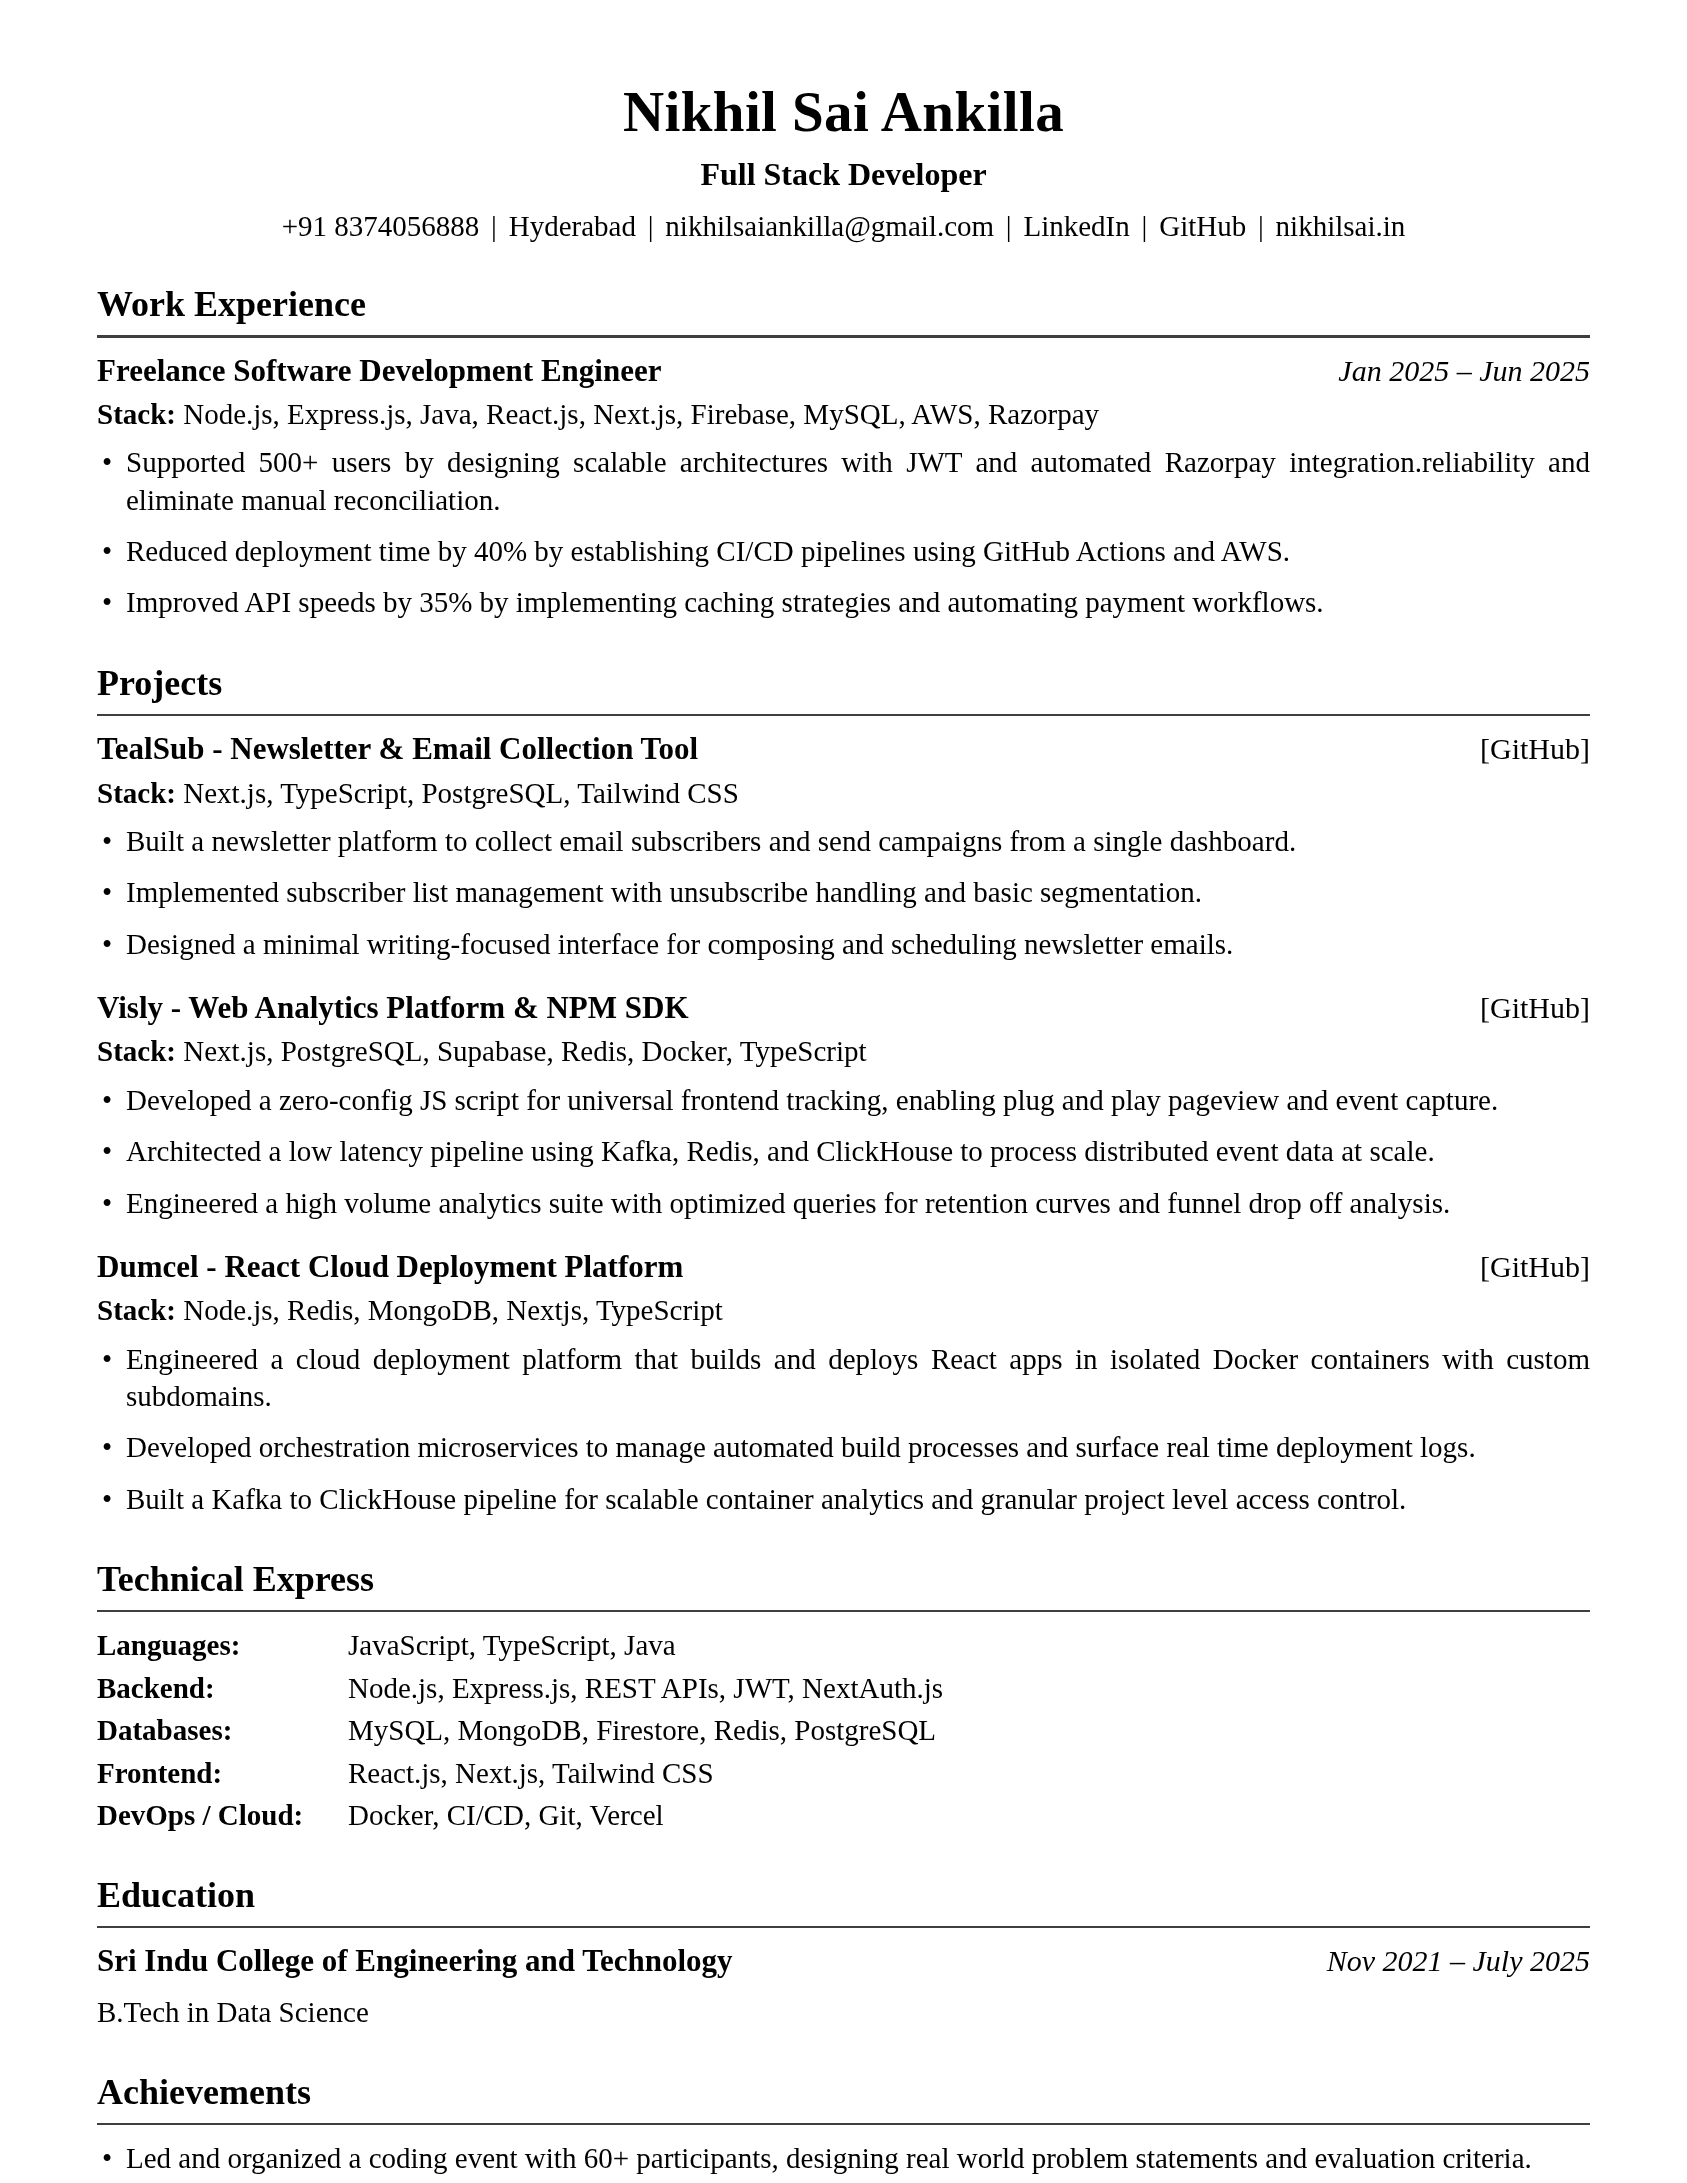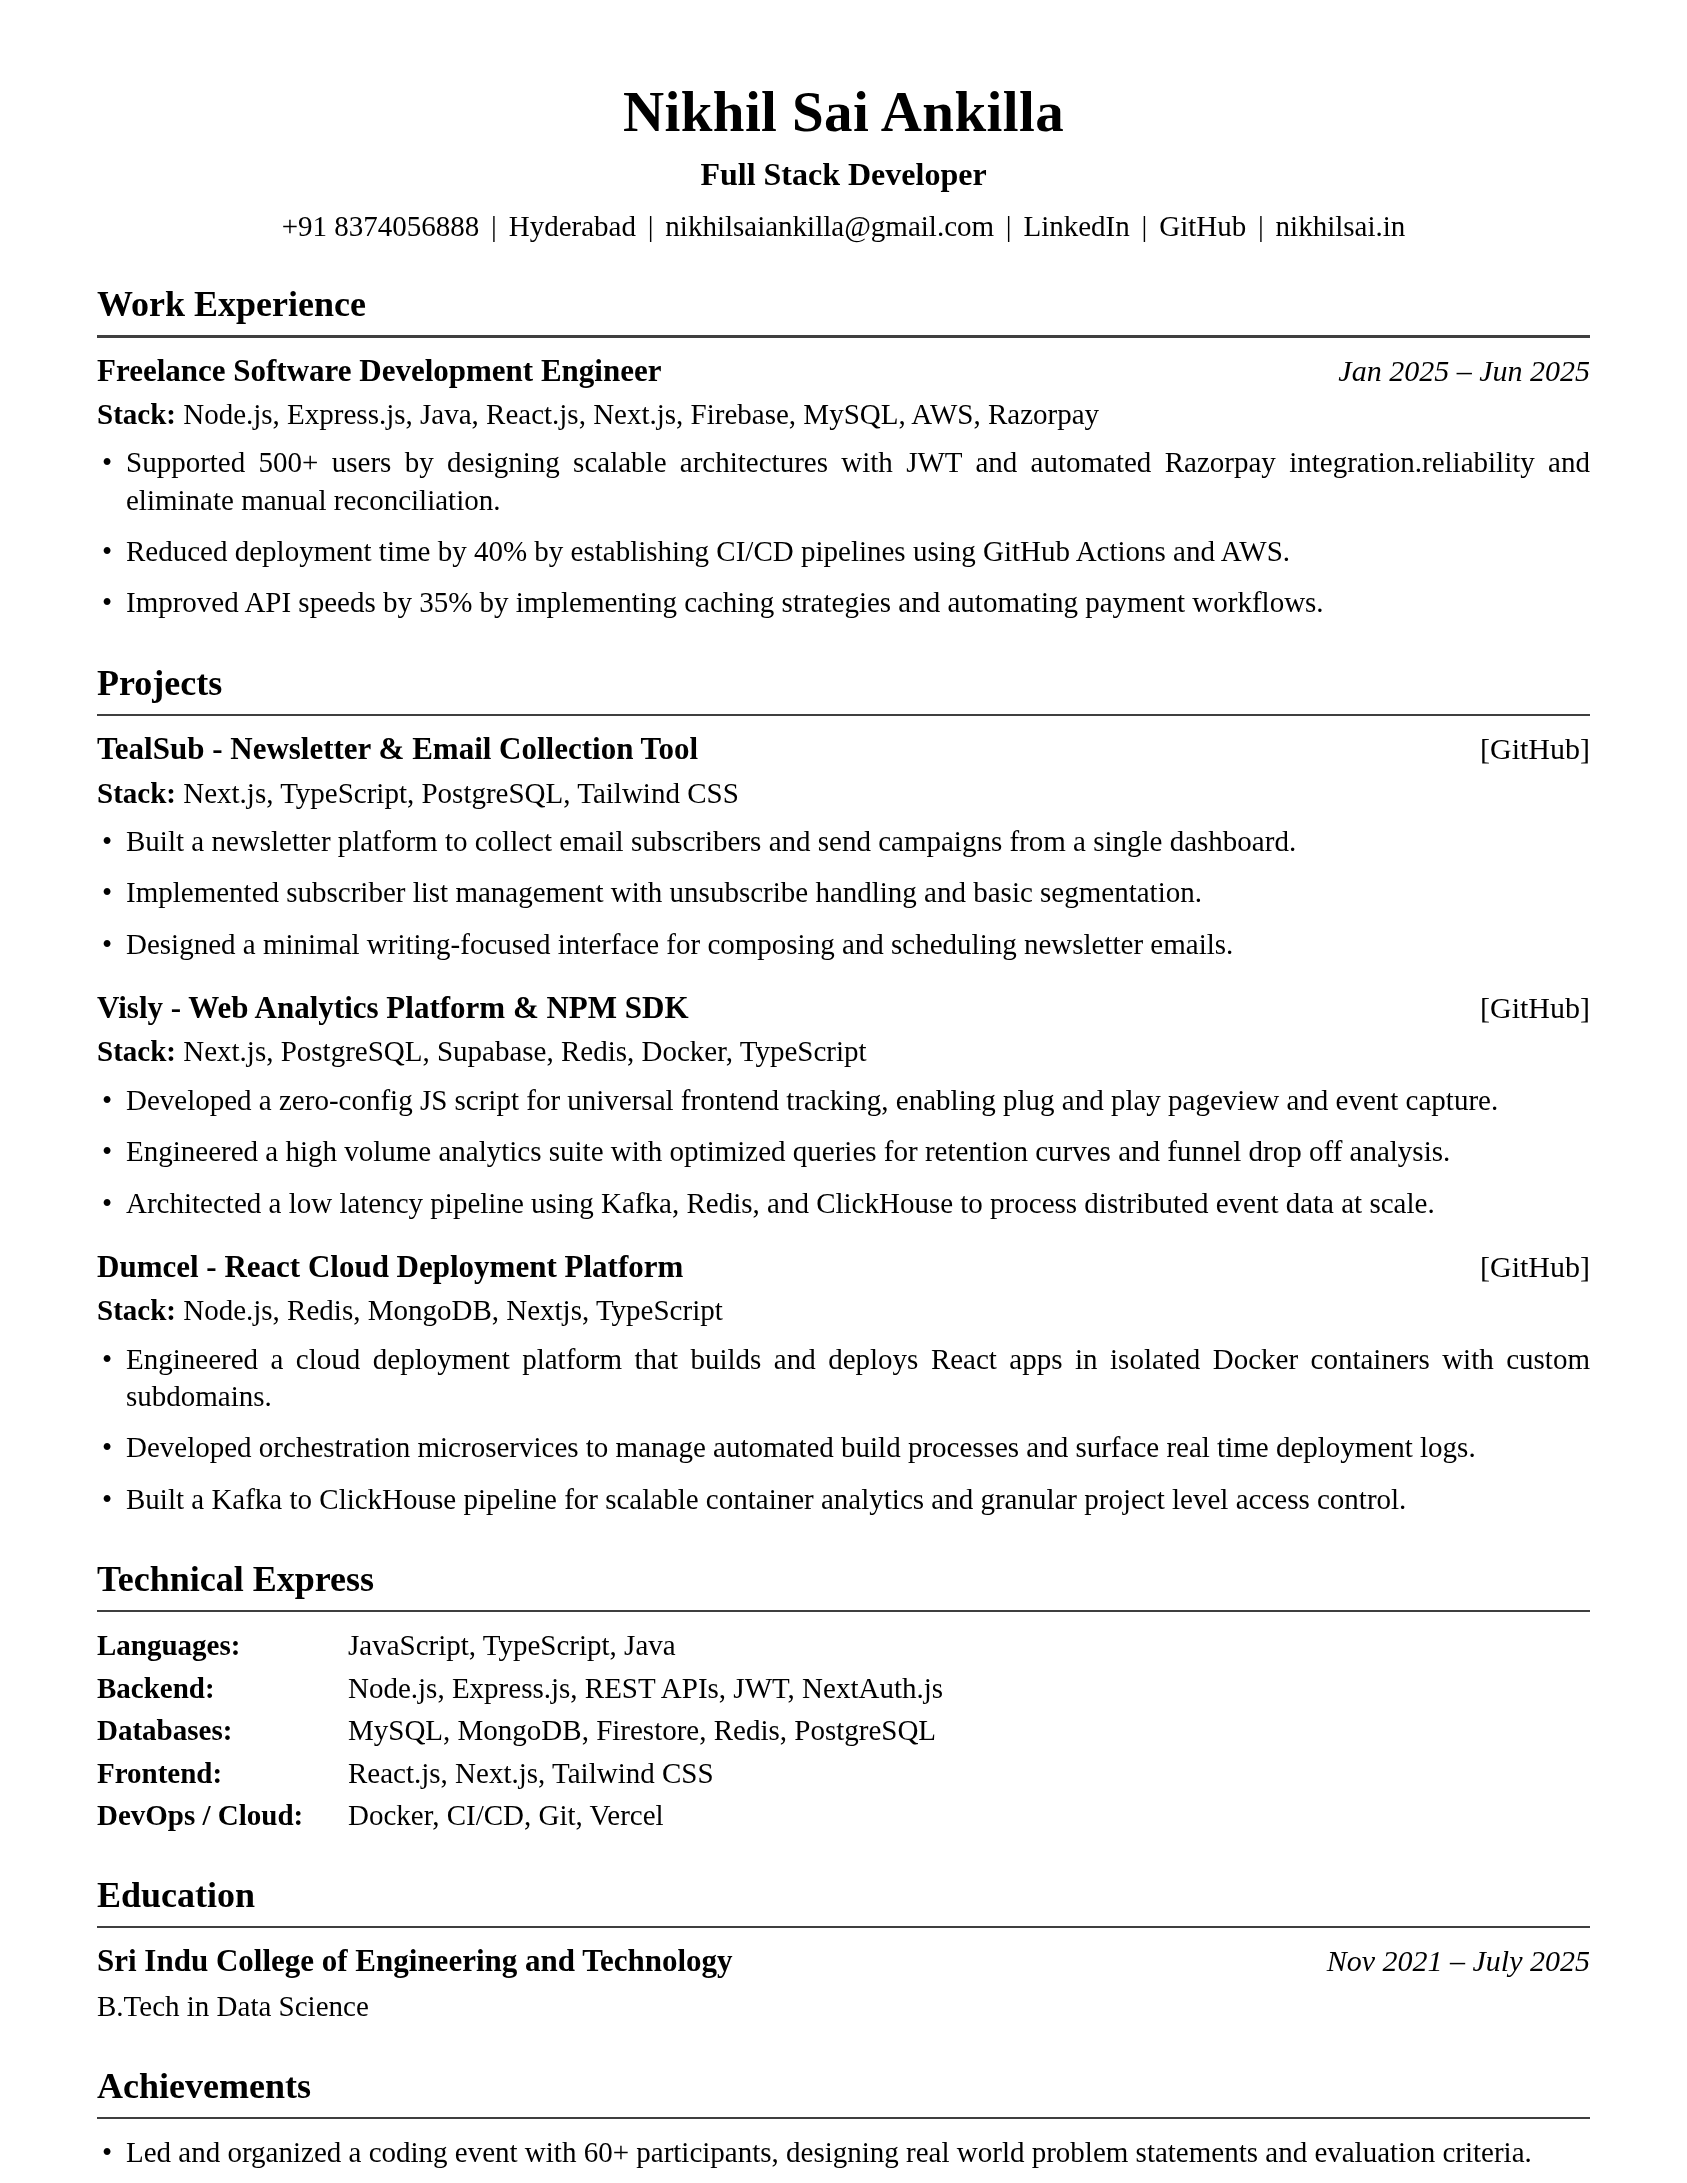--- a/index.html
+++ b/index.html
@@ -103,21 +103,21 @@
     grid-template-columns: 251px 1fr;
     row-gap: 6px;
     font-size: 29px;
     line-height: 1.26;
   }
   .skill-label { font-weight: 700; }
   
   .degree {
     font-size: 29px;
     line-height: 1.26;
-    margin-top: 9px;
+    margin-top: 15px;
   }
 </style>
 </head>
 <body>
 
 <div class="page">
 
   <header class="resume-header">
     <h1 class="candidate-name">Nikhil Sai Ankilla</h1>
     <div class="candidate-title">Full Stack Developer</div>
@@ -171,22 +171,22 @@
       <div class="entry-head">
         <span class="entry-title">Visly - Web Analytics Platform &amp; NPM SDK</span>
         <span class="entry-link">[GitHub]</span>
       </div>
       <div class="stack-line">
         <span class="stack-label">Stack:</span>
         <span>Next.js, PostgreSQL, Supabase, Redis, Docker, TypeScript</span>
       </div>
       <ul class="bullets">
         <li>Developed a zero-config JS script for universal frontend tracking, enabling plug and play pageview and event capture.</li>
+        <li>Architected a low latency pipeline using Kafka, Redis, and ClickHouse to process distributed event data at scale.</li>
         <li>Engineered a high volume analytics suite with optimized queries for retention curves and funnel drop off analysis.</li>
-        <li>Architected a low latency pipeline using Kafka, Redis, and ClickHouse to process distributed event data at scale.</li>
       </ul>
     </div>
 
     <div class="entry">
       <div class="entry-head">
         <span class="entry-title">Dumcel - React Cloud Deployment Platform</span>
         <span class="entry-link">[GitHub]</span>
       </div>
       <div class="stack-line">
         <span class="stack-label">Stack:</span>

